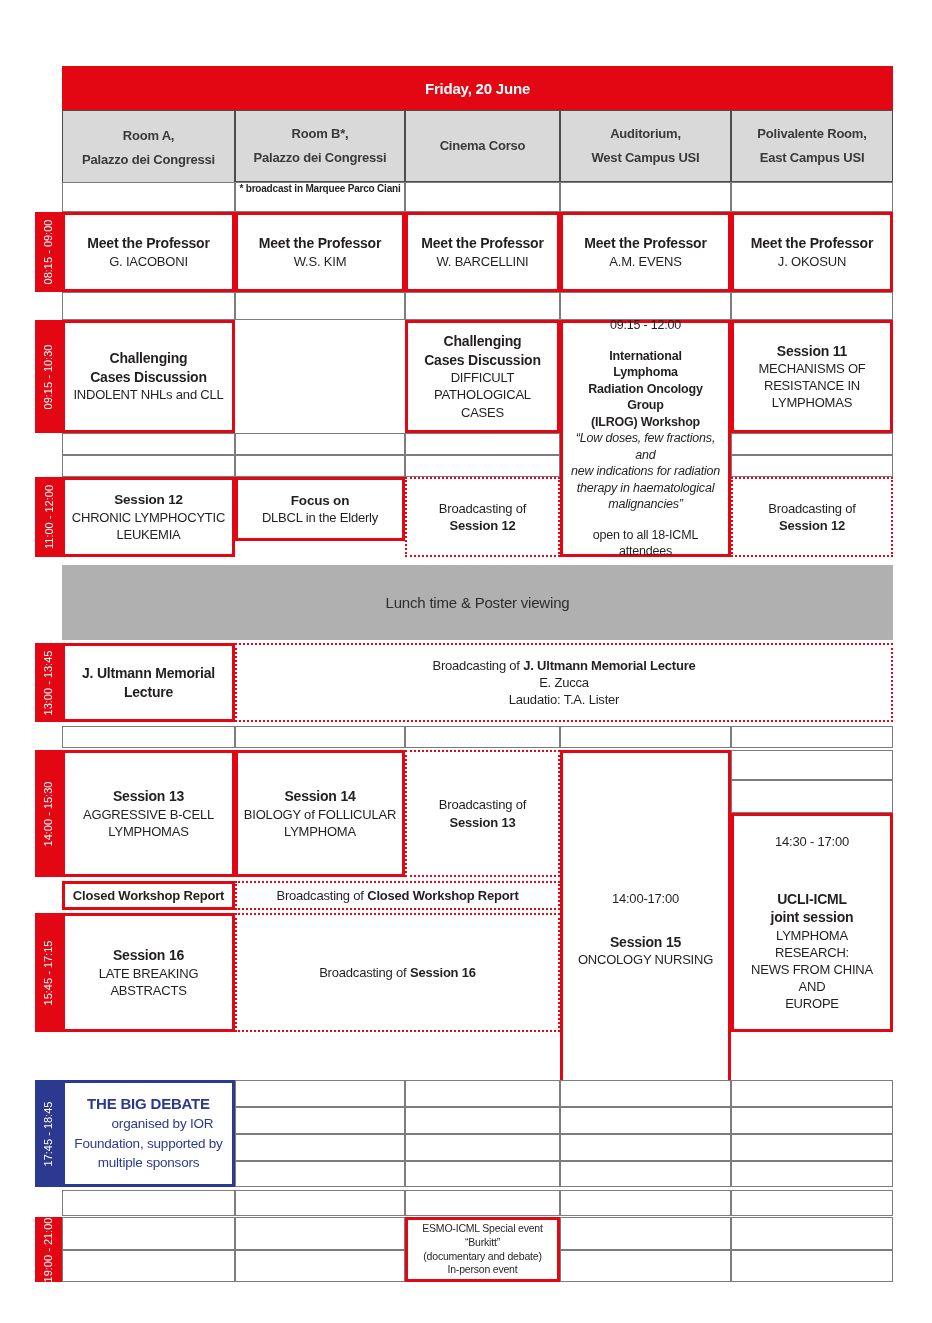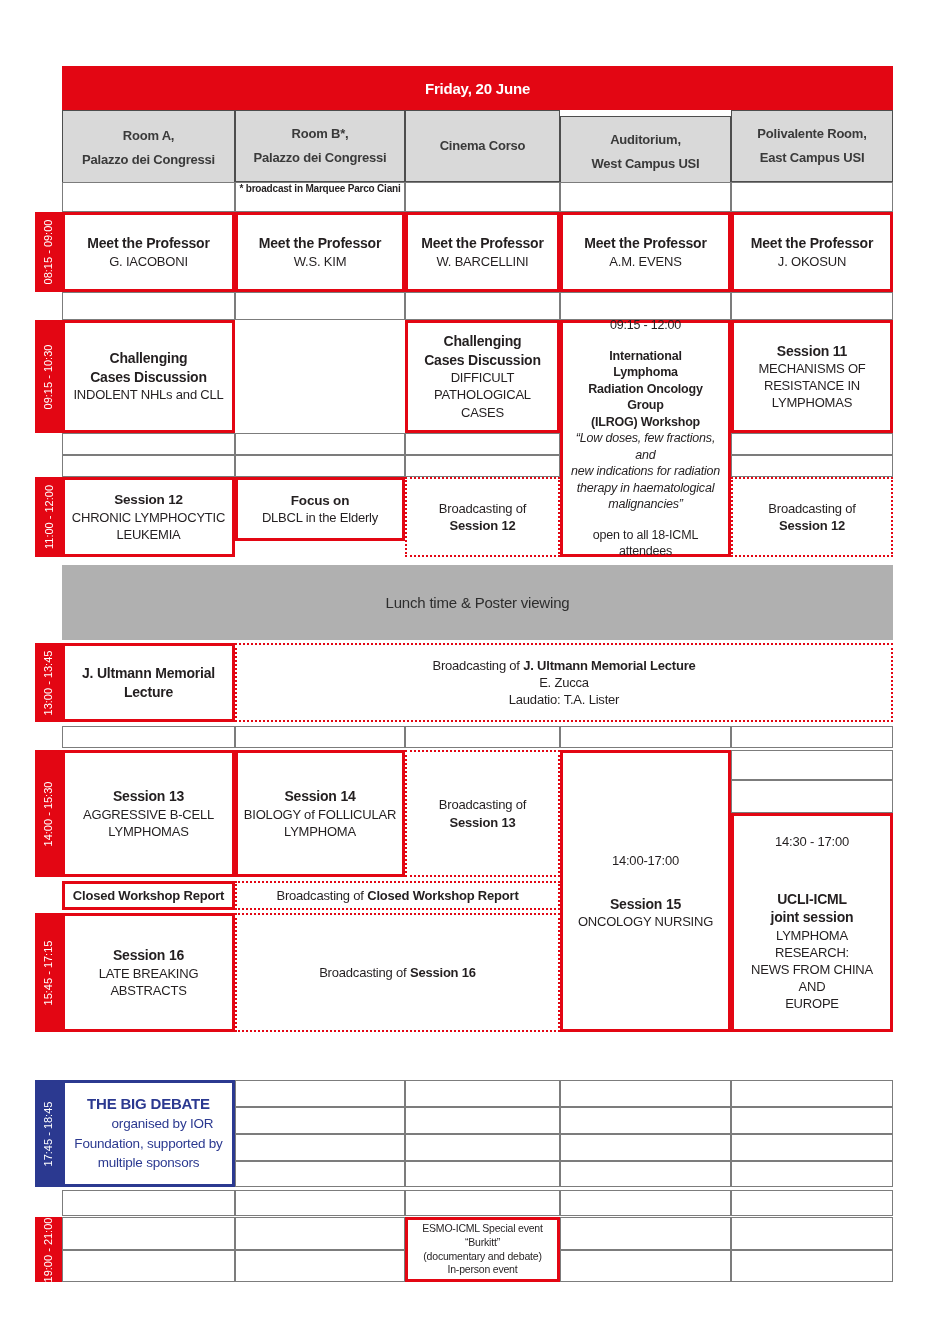--- a/index.html
+++ b/index.html
@@ -60,21 +60,21 @@
     <span>Room A,</span>
     <span>Palazzo dei Congressi</span>
   </div>
   <div class="hdr cB" style="top:110px;height:72px;">
     <span>Room B*,</span>
     <span>Palazzo dei Congressi</span>
   </div>
   <div class="hdr cC" style="top:110px;height:72px;">
     <span>Cinema Corso</span>
   </div>
-  <div class="hdr cD" style="top:110px;height:72px;margin-top:6px;">
+  <div class="hdr cD" style="top:110px;height:72px;">
     <span>Auditorium,</span>
     <span>West Campus USI</span>
   </div>
   <div class="hdr cE" style="top:110px;height:72px;">
     <span>Polivalente Room,</span>
     <span>East Campus USI</span>
   </div>
 
   <div class="thin cA" style="top:182px;height:30px;"></div>
   <div class="thin note-cell cB" style="top:182px;height:30px;">
@@ -222,21 +222,21 @@
   <div class="cell rs cB" style="top:750px;height:127px;">
     <span class="t">Session 14</span>
     <span class="s">BIOLOGY of FOLLICULAR</span>
     <span class="s">LYMPHOMA</span>
   </div>
   <div class="cell rd cC" style="top:750px;height:127px;">
     <span class="s">Broadcasting of</span>
     <span class="s b">Session 13</span>
   </div>
 
-  <div class="cell rs cD" style="top:750px;height:282px;">
+  <div class="cell rs cD" style="top:750px;height:358px;">
     <span class="s" style="margin-bottom:26px;">14:00-17:00</span>
     <span class="t">Session 15</span>
     <span class="s">ONCOLOGY NURSING</span>
   </div>
 
   <div class="thin cE" style="top:750px;height:30px;"></div>
   <div class="thin cE" style="top:780px;height:33px;"></div>
   <div class="cell rs cE" style="top:813px;height:219px;">
     <span class="s" style="margin-bottom:40px;">14:30 - 17:00</span>
     <span class="t">UCLI-ICML</span>

